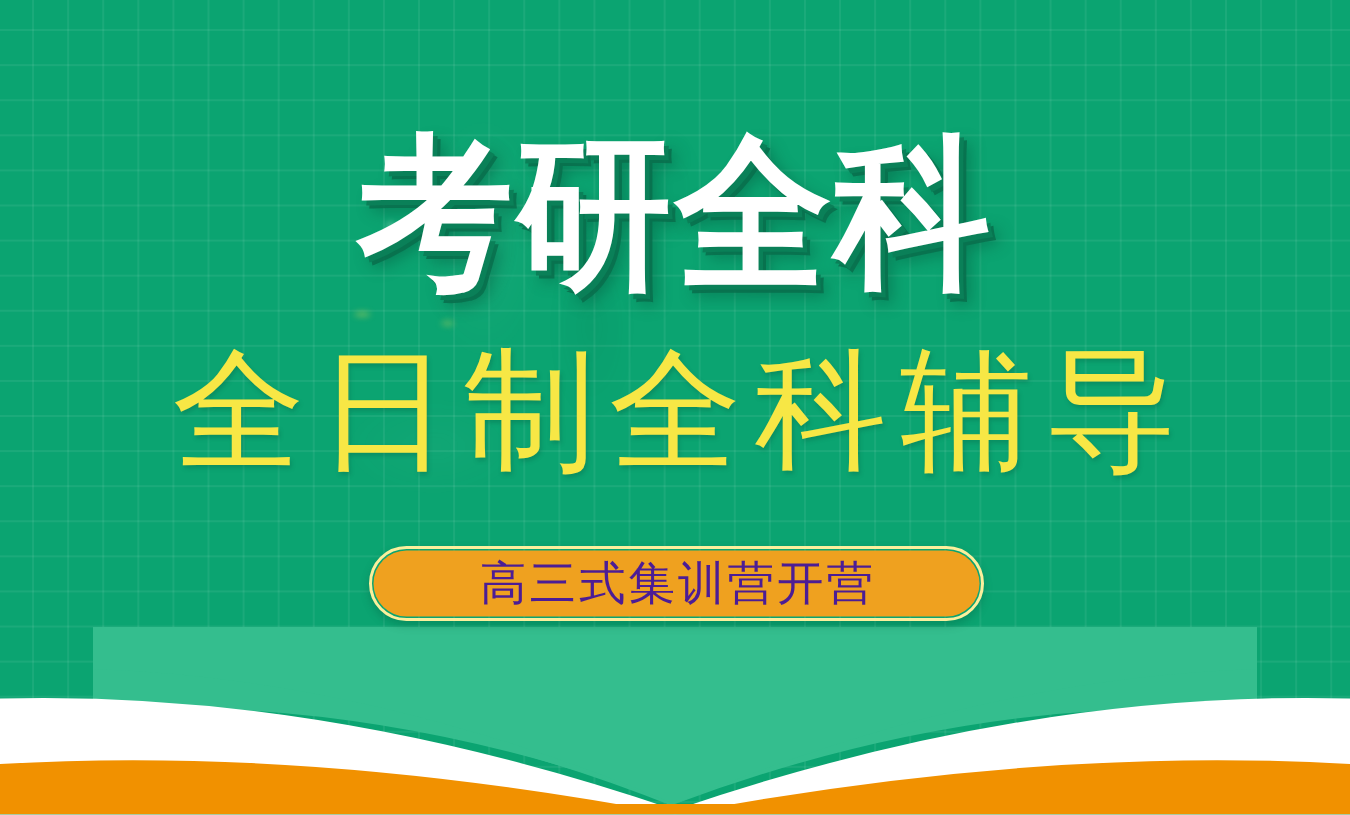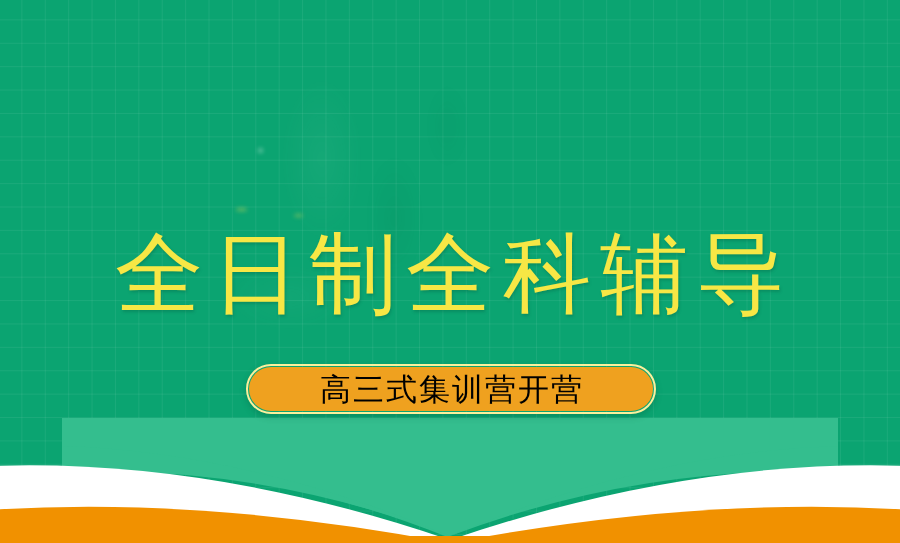--- a/index.html
+++ b/index.html
@@ -127,21 +127,21 @@
     display: flex;
     align-items: center;
     justify-content: center;
     box-sizing: border-box;
   }
   .badge-text {
     font-family: "DejaVu Sans", "Liberation Sans", sans-serif;
     font-size: 31px;
     line-height: 1;
     font-weight: 400;
-    color: #000000;
+    color: #4c1d95;
     letter-spacing: 2px;
     text-indent: 2px;
     white-space: nowrap;
   }
 
   
   .book {
     position: absolute;
     left: 0;
     bottom: 0;
@@ -155,20 +155,23 @@
 <body>
 
 <div id="banner">
 
   <div class="grid-layer"></div>
   <div class="mottle-layer"></div>
   <div class="glow-dot" style="left:258px; top:148px; width:5px; height:5px; background:rgba(255,255,255,0.35);"></div>
   <div class="glow-dot" style="left:236px; top:208px; width:11px; height:3px; background:rgba(246,226,80,0.45);"></div>
   <div class="glow-dot" style="left:294px; top:214px; width:9px; height:3px; background:rgba(246,226,80,0.40);"></div>
 
+  <div class="headline">
+    <span class="headline-text">考研全科</span>
+  </div>
 
   <div class="subheadline">
     <span class="subheadline-text">全日制全科辅导</span>
   </div>
 
   <div class="badge-wrap">
     <div class="badge-ring"></div>
     <div class="badge-fill">
       <span class="badge-text">高三式集训营开营</span>
     </div>

